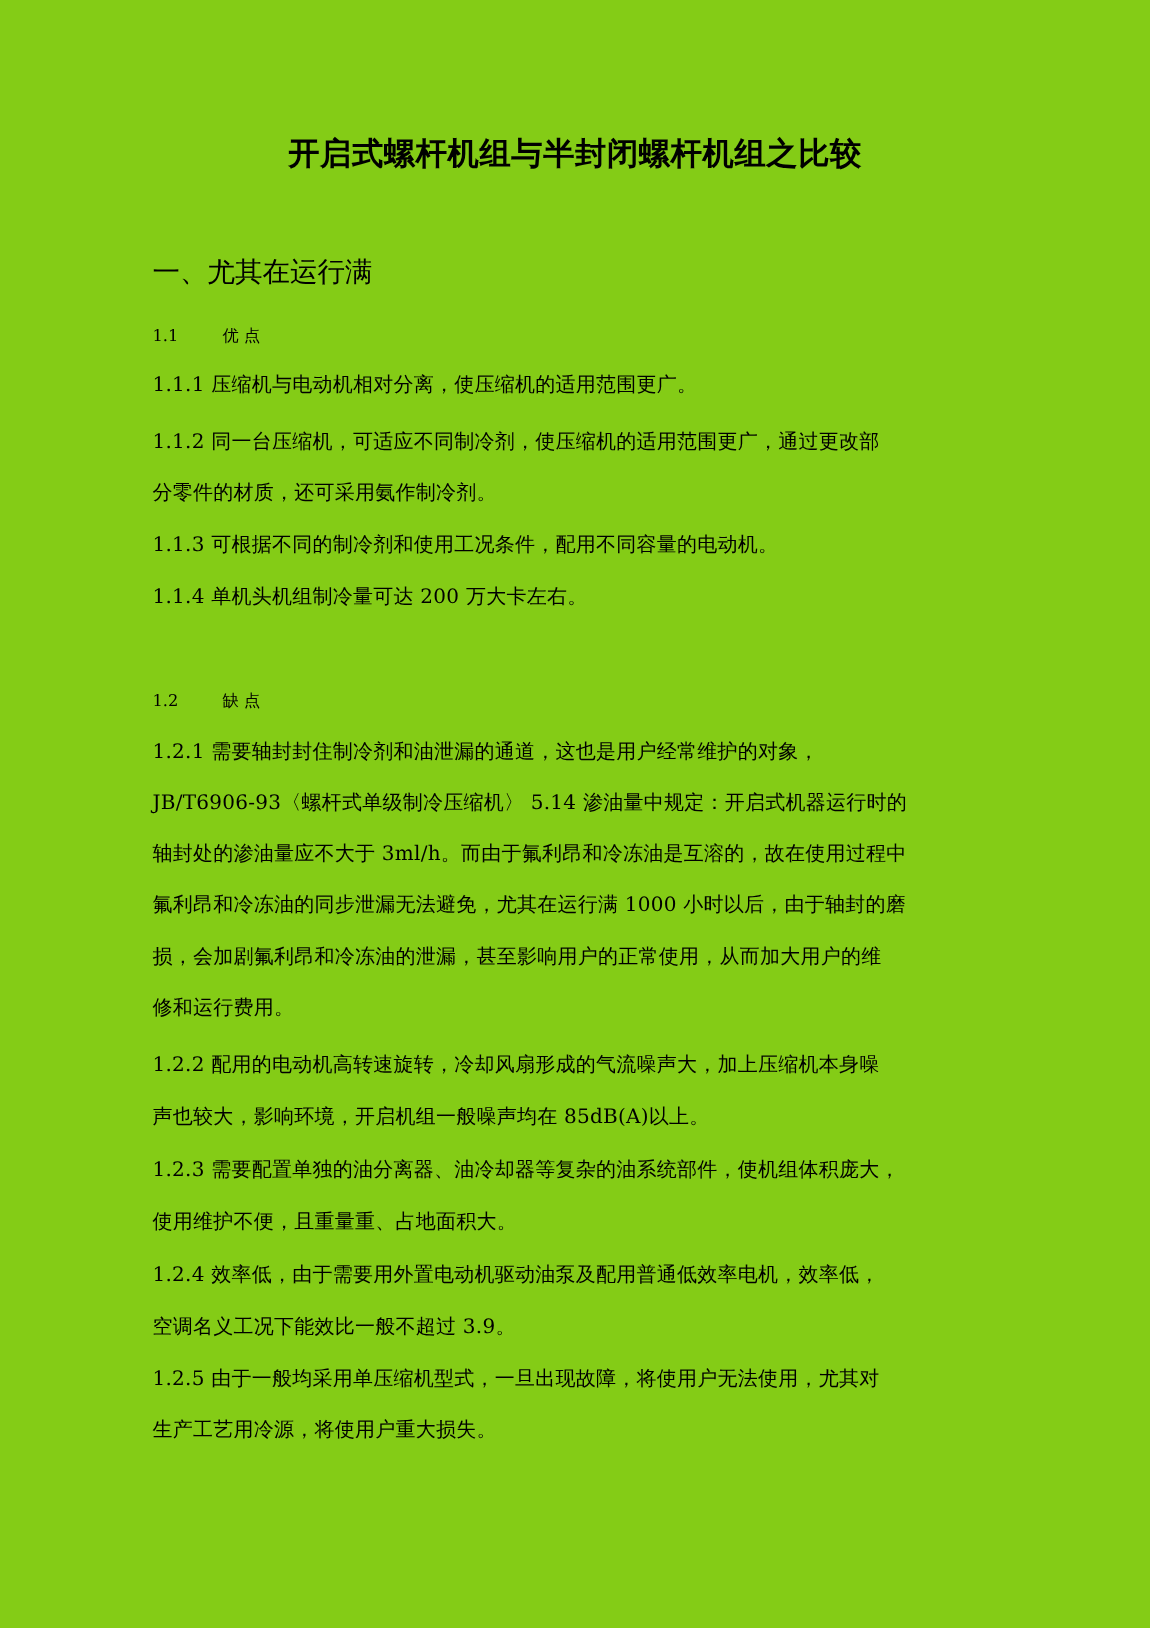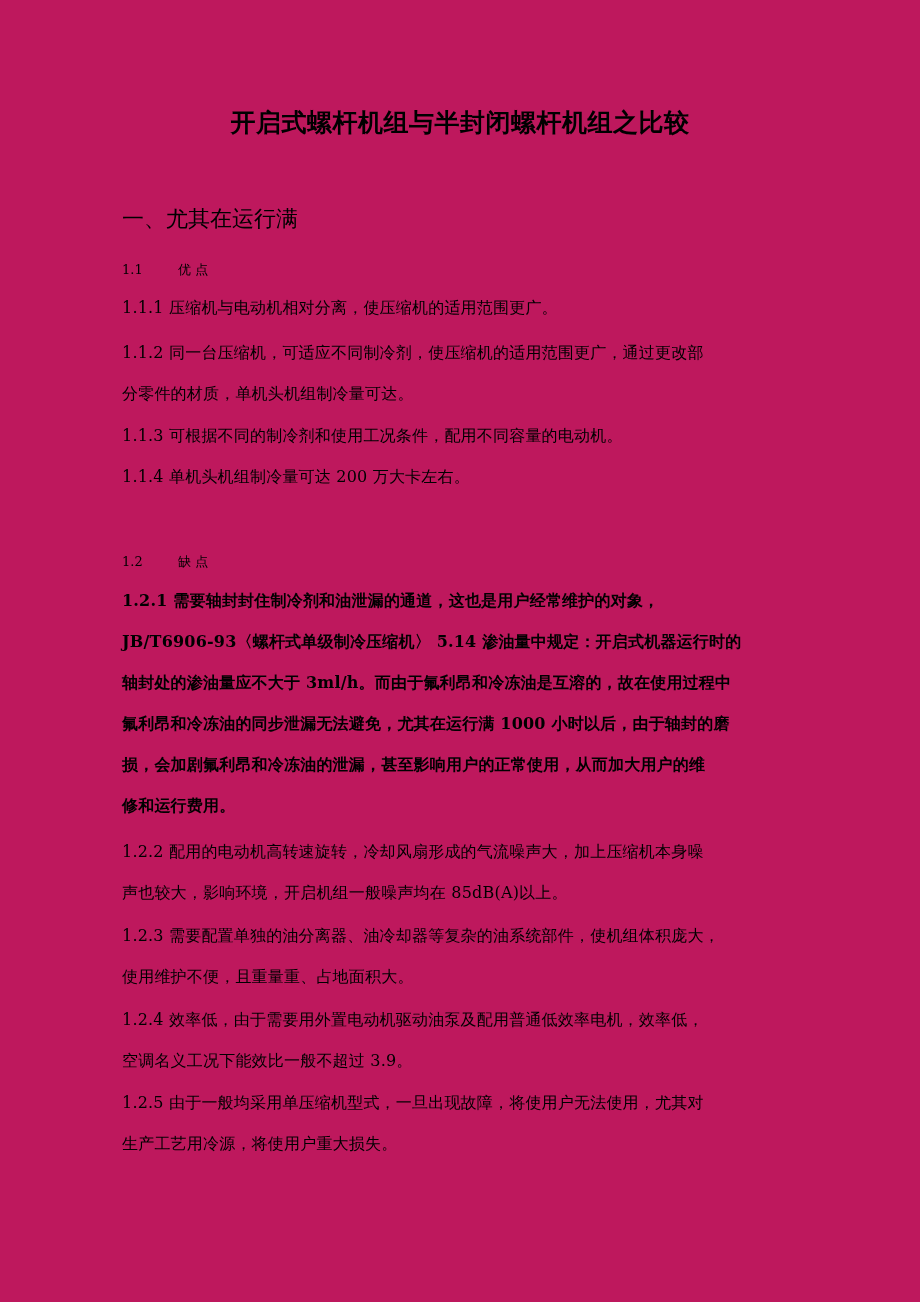--- a/index.html
+++ b/index.html
@@ -14,21 +14,21 @@
       overflow: hidden;
       color: #000000;
       font-family: "DejaVu Serif", "Liberation Serif", serif;
     }
     .page {
       position: absolute;
       left: 0;
       top: 0;
       width: 920px;
       height: 1302px;
-      background: #be185d;
+      background: #84cc16;
     }
     .title {
       position: absolute;
       left: 0;
       width: 920px;
       top: 106px;
       text-align: center;
       font-family: "DejaVu Sans", "Liberation Sans", sans-serif;
       font-weight: bold;
       font-size: 25px;
@@ -73,35 +73,35 @@
   <div class="section-heading">一、尤其在运行满</div>
 
   <div class="sub-heading" style="top:258px;"><span class="num">1.1</span><span>优 点</span></div>
 
   <div class="para" style="top:287px;">
     <span class="line">1.1.1 压缩机与电动机相对分离，使压缩机的适用范围更广。</span>
   </div>
 
   <div class="para" style="top:332px;">
     <span class="line">1.1.2 同一台压缩机，可适应不同制冷剂，使压缩机的适用范围更广，通过更改部</span>
-    <span class="line">分零件的材质，单机头机组制冷量可达。</span>
+    <span class="line">分零件的材质，还可采用氨作制冷剂。</span>
   </div>
 
   <div class="para" style="top:415px;">
     <span class="line">1.1.3 可根据不同的制冷剂和使用工况条件，配用不同容量的电动机。</span>
   </div>
 
   <div class="para" style="top:456px;">
     <span class="line">1.1.4 单机头机组制冷量可达 200 万大卡左右。</span>
   </div>
 
 
   <div class="sub-heading" style="top:550px;"><span class="num">1.2</span><span>缺 点</span></div>
 
-  <div class="para" style="top:580px;font-weight:bold;">
+  <div class="para" style="top:580px;">
     <span class="line">1.2.1 需要轴封封住制冷剂和油泄漏的通道，这也是用户经常维护的对象，</span>
     <span class="line">JB/T6906-93〈螺杆式单级制冷压缩机〉 5.14 渗油量中规定：开启式机器运行时的</span>
     <span class="line">轴封处的渗油量应不大于 3ml/h。而由于氟利昂和冷冻油是互溶的，故在使用过程中</span>
     <span class="line">氟利昂和冷冻油的同步泄漏无法避免，尤其在运行满 1000 小时以后，由于轴封的磨</span>
     <span class="line">损，会加剧氟利昂和冷冻油的泄漏，甚至影响用户的正常使用，从而加大用户的维</span>
     <span class="line">修和运行费用。</span>
   </div>
 
   <div class="para" style="top:831px;">
     <span class="line">1.2.2 配用的电动机高转速旋转，冷却风扇形成的气流噪声大，加上压缩机本身噪</span>

